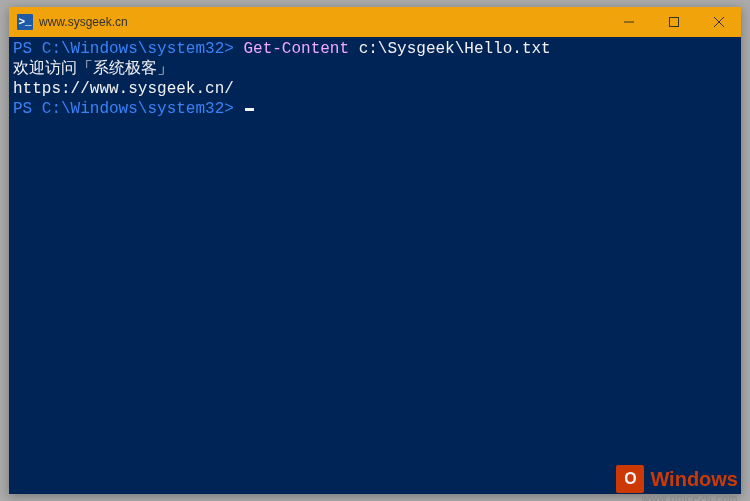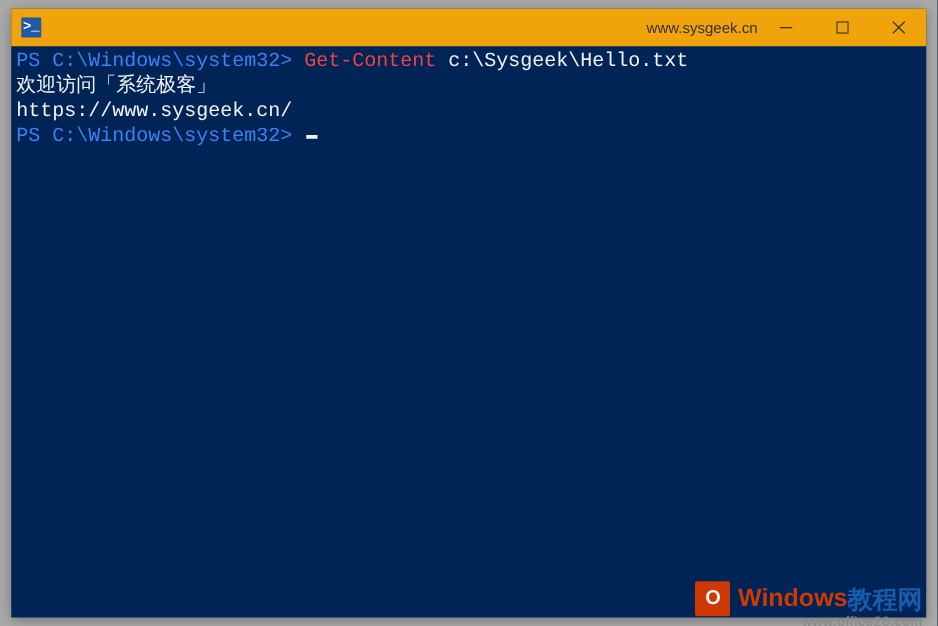--- a/index.html
+++ b/index.html
@@ -45,21 +45,20 @@
       color: white;
       font-size: 11px;
       font-weight: bold;
       line-height: 1;
     }
     .title-text {
       color: #333;
       font-size: 12px;
       font-family: 'Segoe UI', Tahoma, sans-serif;
       flex: 1;
-      text-align: right;
     }
     .window-controls {
       display: flex;
       height: 100%;
     }
     .win-btn {
       width: 45px;
       height: 100%;
       display: flex;
       align-items: center;
@@ -78,21 +77,21 @@
       color: #F2F2F2;
       white-space: pre;
     }
     .line {
       display: block;
     }
     .prompt {
       color: #3b82f6;
     }
     .cmdlet {
-      color: #ef4444;
+      color: #f0abfc;
     }
     .arg {
       color: #F2F2F2;
       font-family: Liberation Mono, monospace;
     }
     .cursor {
       display: inline-block;
       width: 9px;
       height: 3px;
       background: #F2F2F2;
@@ -169,15 +168,14 @@
           </svg>
       </div>
     </div>
   </div>
   <div class="terminal" id="terminal"><span class="line"><span class="prompt">PS C:\Windows\system32&gt; </span><span class="cmdlet">Get-Content</span><span class="arg"> c:\Sysgeek\Hello.txt</span></span><span class="line"><span>欢迎访问「系统极客」</span></span><span class="line"><span></span></span><span class="line"><span>https://www.sysgeek.cn/</span></span><span class="line"><span class="prompt">PS C:\Windows\system32&gt; </span><span class="cursor"></span></span></div>
 </div>
 
 <div class="watermark">
   <div class="watermark-icon">O</div>
   <span class="watermark-text1">Windows</span>
-  <span class="watermark-text2">教程网</span>
 </div>
 <div class="watermark-url">www.office26.com</div>
 
 </body></html>

